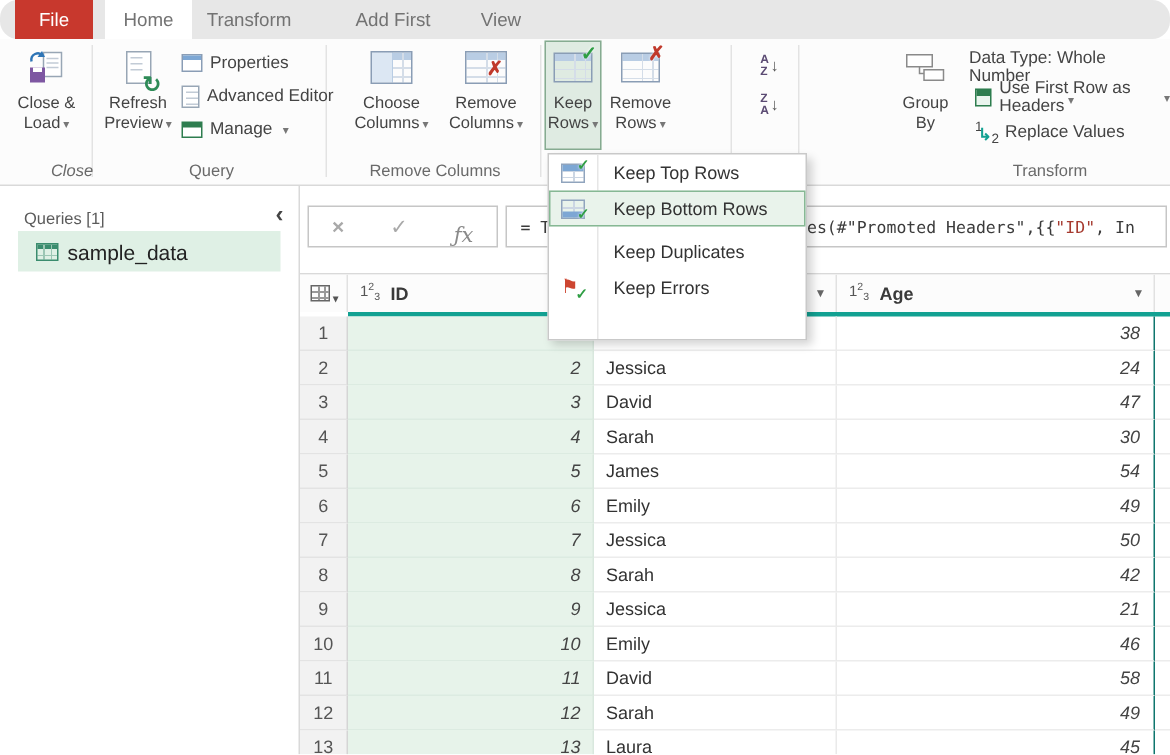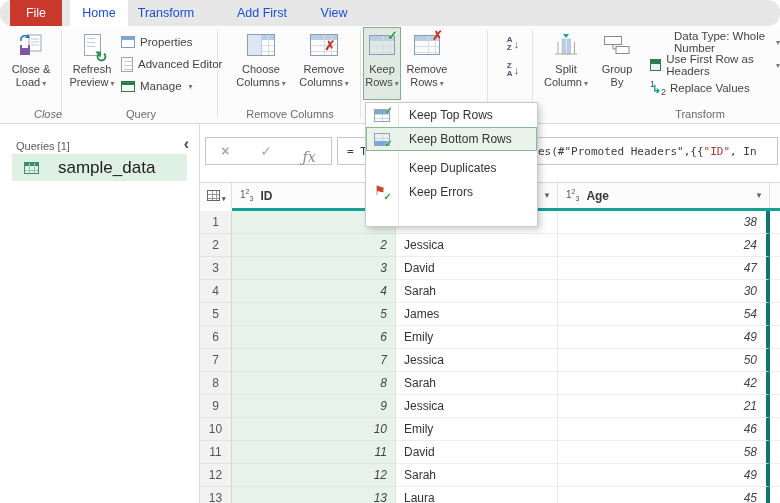--- a/index.html
+++ b/index.html
@@ -10,21 +10,21 @@
   *{box-sizing:border-box;margin:0;padding:0;}
   html,body{background:#fff;}
   #app{position:relative;width:780px;height:503px;overflow:hidden;
        font-family:"Liberation Sans",sans-serif;color:#333;background:#fff;
        -webkit-font-smoothing:antialiased;}
   .abs{position:absolute;}
 
   
   #tabbar{left:0;top:0;width:780px;height:26px;background:#E7E7E7;border-radius:12px;}
   .tab{position:absolute;top:0;height:26px;display:flex;align-items:center;justify-content:center;
-       font-size:12.5px;color:#1d4ed8;cursor:default;padding:0 10px;}
+       font-size:12.5px;color:#737373;cursor:default;padding:0 10px;}
   .tab.file{background:var(--file-red);color:#fff;}
   .tab.active{background:#fff;}
 
   
   #ribbon{left:0;top:26px;width:780px;height:98px;background:#FCFCFC;border-bottom:1px solid #D9D9D9;}
   .vsep{position:absolute;top:4px;height:88px;width:1px;background:#E3E3E3;}
   .gl{position:absolute;top:82px;height:14px;font-size:11px;color:#6A6A6A;text-align:center;}
   .bigbtn{position:absolute;top:2px;display:flex;flex-direction:column;align-items:center;
           font-size:11px;color:#444;line-height:13px;text-align:center;cursor:default;}
   .bigbtn .ic{height:30px;display:flex;align-items:center;justify-content:center;margin-top:2px;margin-bottom:3px;}
@@ -60,21 +60,21 @@
   .rv-nums{position:relative;width:15px;height:16px;font-size:9px;color:#444;}
   .rv-nums .n1{position:absolute;left:0;top:-1px;}
   .rv-nums .n2{position:absolute;right:-1px;bottom:-1px;}
   .rv-nums .arw{position:absolute;left:2px;top:3px;color:var(--accent);font-size:11px;font-weight:bold;}
 
   
   #qpane{left:0;top:124px;width:200px;height:379px;background:#fff;border-right:1px solid #D9D9D9;}
   #qtitle{position:absolute;left:16px;top:16px;font-size:11px;color:#5B5B5B;}
   #qcollapse{position:absolute;right:10px;top:12px;font-size:16px;font-weight:bold;color:#444;line-height:16px;cursor:default;}
   .qitem{position:absolute;left:12px;top:30px;width:175px;height:27px;background:#DFF0E5;
-         display:flex;align-items:center;gap:19px;padding-left:12px;font-size:17px;color:#222;cursor:default;}
+         display:flex;align-items:center;gap:6px;padding-left:12px;font-size:14px;color:#222;cursor:default;}
   .qtbl{width:15px;height:12px;border:1px solid #3A8C6E;position:relative;background:
     linear-gradient(to right,transparent 0 4px,#9CC6B4 4px 5px,transparent 5px 9px,#9CC6B4 9px 10px,transparent 10px),
     linear-gradient(to bottom,#3A8C6E 0 3px,transparent 3px 7px,#9CC6B4 7px 8px,transparent 8px);}
 
   
   #fbar{left:200px;top:124px;width:580px;height:58px;background:#fff;}
   #fbtns{position:absolute;left:5px;top:13px;width:127px;height:28px;border:1px solid #C6C6C6;background:#fff;
          display:flex;align-items:center;justify-content:space-around;}
   #fbtns .fb{color:#A9A9A9;font-size:14px;cursor:default;}
   #fbtns .fx{font-family:"DejaVu Serif",serif;font-style:italic;font-size:14px;color:#8A8A8A;margin-top:12px;}
@@ -97,21 +97,21 @@
     linear-gradient(to right,transparent 0 4px,#999 4px 5px,transparent 5px 8px,#999 8px 9px,transparent 9px),
     linear-gradient(to bottom,transparent 0 3px,#999 3px 4px,transparent 4px 7px,#999 7px 8px,transparent 8px);}
   .corner-arr{font-size:7px;color:#555;margin-left:2px;margin-top:6px;}
   #rows{position:absolute;left:0;top:28px;width:580px;}
   .trow{position:relative;width:580px;height:23px;}
   .cell{position:absolute;top:0;height:23px;display:flex;align-items:center;font-size:12px;border-bottom:1px solid #ECECEC;}
   .c-num{left:0;width:32px;background:#F2F2F2;color:#555;justify-content:center;border-right:1px solid #D5D5D5;border-bottom:1px solid #E3E3E3;}
   .c-id{left:32px;width:164px;background:var(--sel-green);color:#444;font-style:italic;justify-content:flex-end;
         padding-right:8px;border-right:1px solid #D9E8DE;border-bottom:1px solid #DCEBE1;}
   .c-name{left:196px;width:162px;color:#333;padding-left:8px;border-right:1px solid #EAEAEA;}
-  .c-age{left:358px;width:212px;color:#444;font-style:italic;justify-content:flex-end;padding-right:9px;border-right:4px solid #0f766e;}
+  .c-age{left:358px;width:212px;color:#444;font-style:italic;justify-content:flex-end;padding-right:9px;border-right:1px solid #0f766e;}
   .c-sliver{left:570px;width:10px;}
 
   
   #menu{left:365px;top:102px;width:173px;height:125px;background:#fff;border:1px solid #C9C9C9;
         box-shadow:3px 3px 6px rgba(0,0,0,0.18);z-index:50;}
   #menu .gutter{position:absolute;left:32px;top:0;bottom:0;width:1px;background:#E6E6E6;}
   .mitem{position:relative;height:24px;display:flex;align-items:center;font-size:12px;color:#333;cursor:default;}
   .mitem .mico{position:absolute;left:7px;width:18px;display:flex;justify-content:center;}
   .mitem .mlabel{margin-left:43px;}
   .mitem.hl{background:#E9F3EB;outline:1px solid #86B894;outline-offset:-1px;}
@@ -252,44 +252,32 @@
         <span class="arr">↓</span>
     </div>
     <div class="sortbtn" style="top:32px;">
       <span class="letters">
           <span>Z</span>
           <span>A</span>
         </span>
         <span class="arr">↓</span>
     </div>
 
-    <div class="bigbtn" style="left:540px;width:52px;">
-      <span class="ic">
-        <svg width="28" height="26" viewBox="0 0 28 26">
-          <path d="M11 2 h6 l-3 4 z" fill="#12A192"></path>
-          <rect x="10" y="7" width="3.5" height="15" fill="#B9CDE4" stroke="#9FB5CE" stroke-width="0.5"></rect>
-          <rect x="15" y="7" width="3.5" height="15" fill="#B9CDE4" stroke="#9FB5CE" stroke-width="0.5"></rect>
-          <path d="M6 10 v12 M22.5 10 v12 M3 22 h22" fill="none" stroke="#A9A9A9"></path>
-        </svg>
-      </span>
-      <span>Split</span>
-      <span><span>Column</span><span class="caret">▾</span></span>
-    </div>
     <div class="bigbtn" style="left:594px;width:46px;">
       <span class="ic">
         <svg width="28" height="20" viewBox="0 0 28 20">
           <rect x="1.5" y="1.5" width="17" height="8" fill="#fff" stroke="#8A8A8A"></rect>
           <path d="M10 9.5 v4.5 h3" fill="none" stroke="#8A8A8A"></path>
           <rect x="13" y="11.5" width="13" height="7" fill="#fff" stroke="#8A8A8A"></rect>
         </svg>
       </span>
       <span>Group</span>
       <span>By</span>
     </div>
-    <div class="smbtn" style="left:674px;top:7px;">
+    <div class="smbtn" style="left:646px;top:7px;flex-direction:column;">
       <span>Data Type: Whole Number</span>
       <span class="caret">▾</span>
     </div>
     <div class="smbtn" style="left:650px;top:30px;">
       <span class="gridic green" style="width:14px;height:12px;background:#EAF5EE;">
           <span style="position:absolute;left:0;top:0;right:0;height:4px;background:#2E7D4F;"></span>
         </span>
       <span>Use First Row as Headers</span>
       <span class="caret">▾</span>
     </div>

